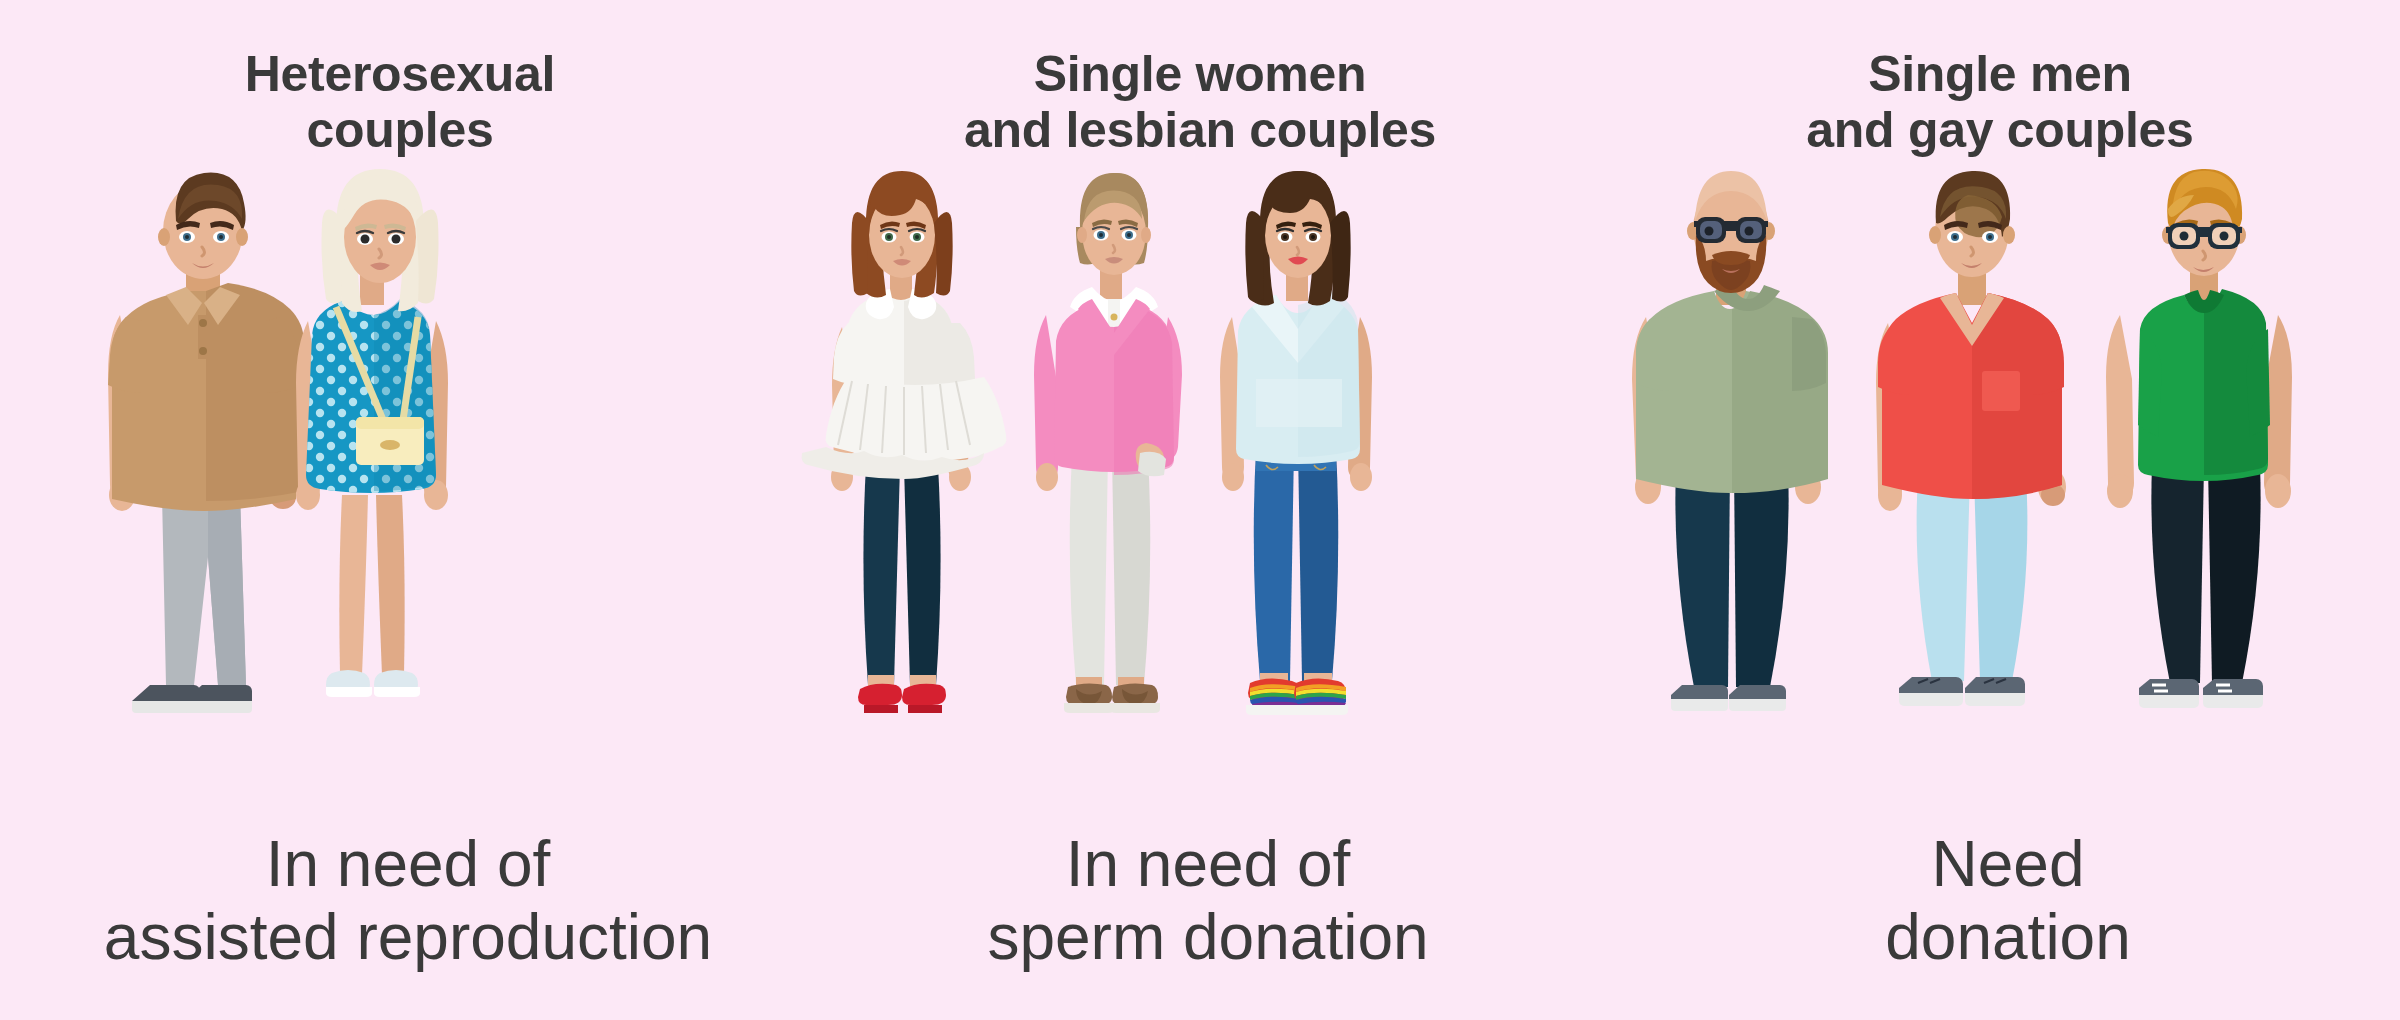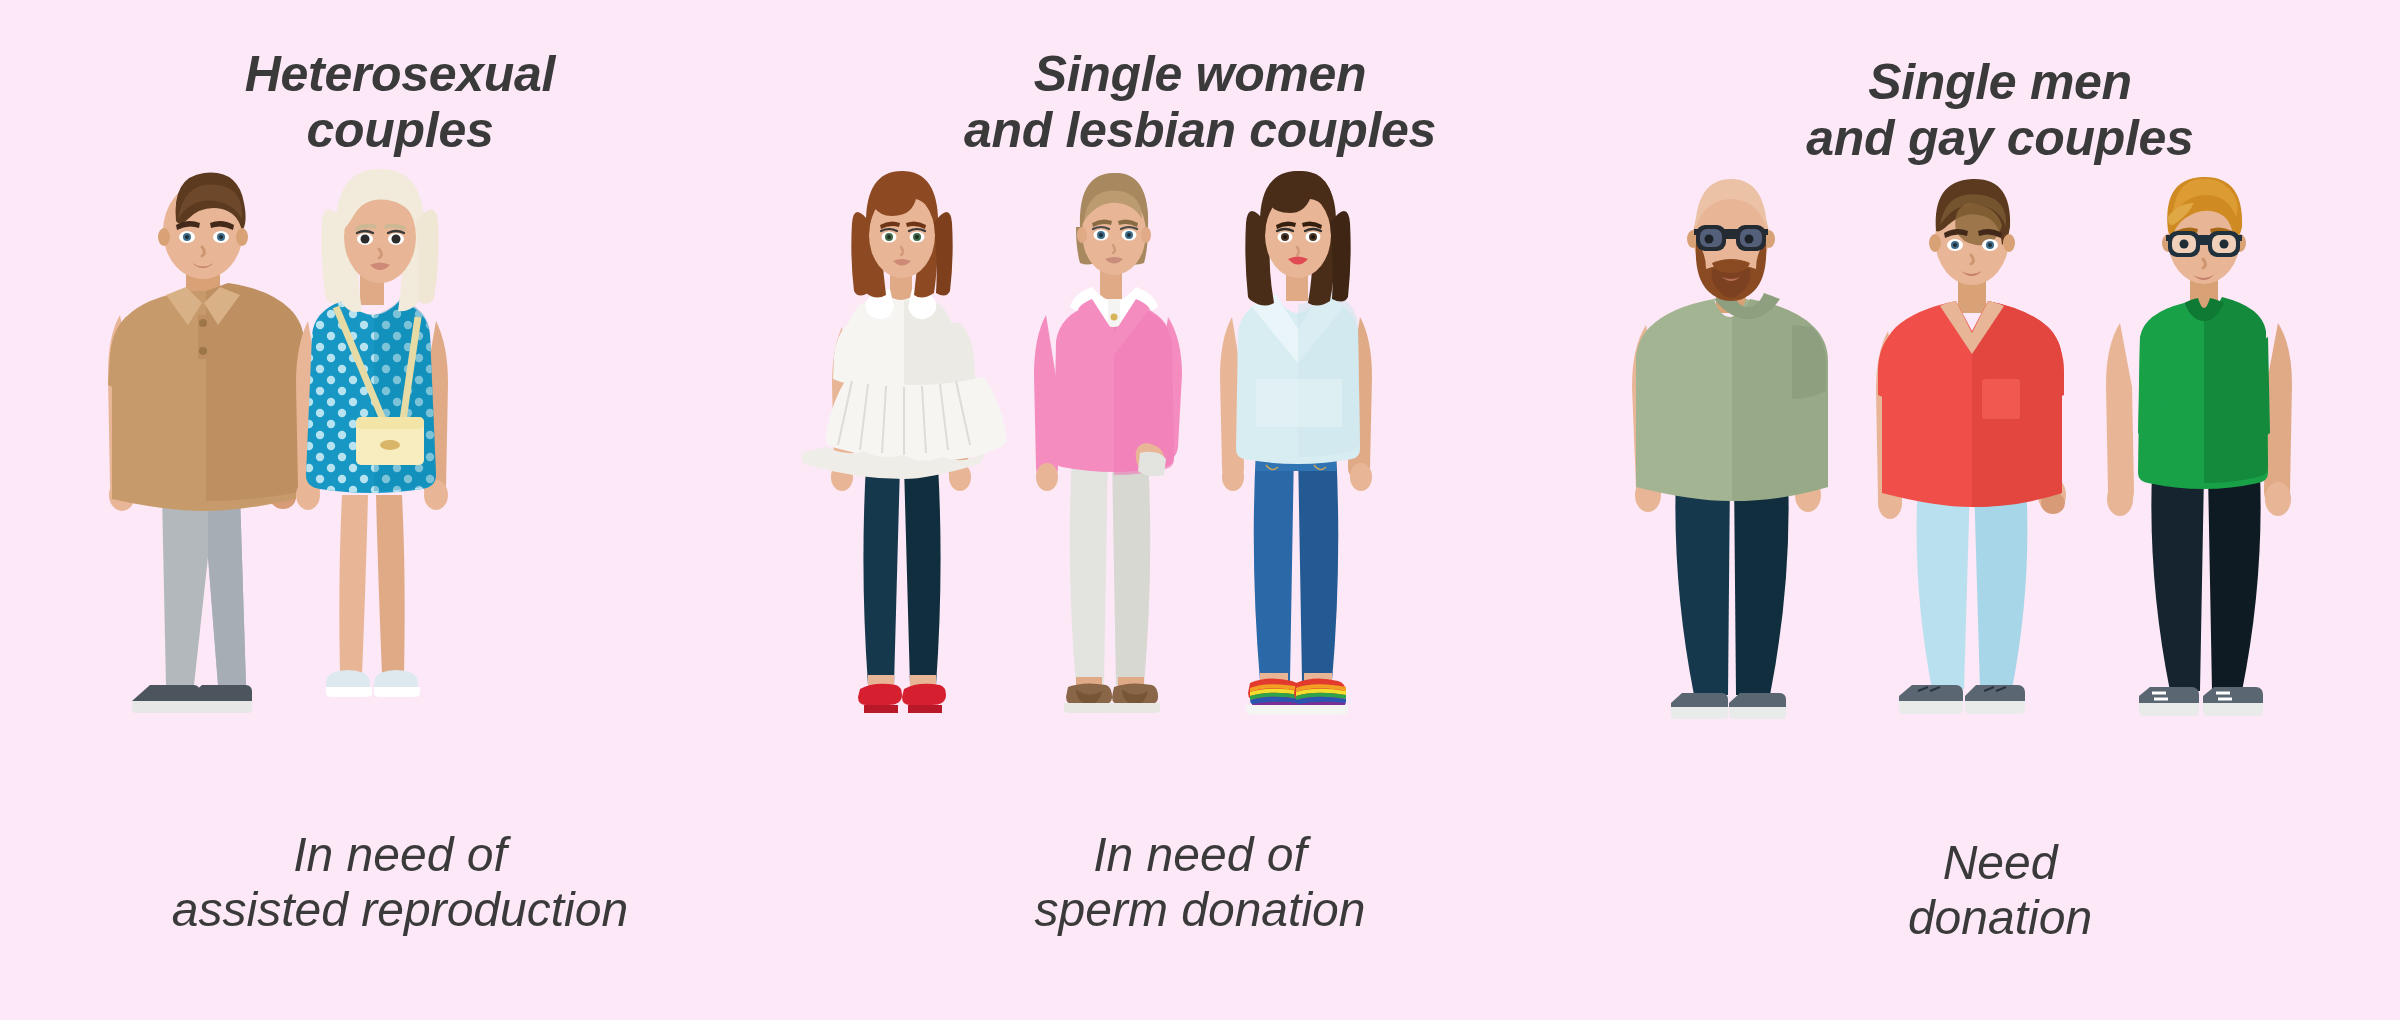--- a/index.html
+++ b/index.html
@@ -17,46 +17,45 @@
     position: relative;
     width: 2400px;
     height: 1020px;
     background: #fce8f6;
   }
   .column {
     position: absolute;
     top: 0;
     height: 728px;
     width: 800px;
-    font-style: italic;
   }
   #col-hetero { left: 0; }
   #col-women  { left: 800px; }
-  #col-men    { left: 1600px; margin-top: 8px; }
+  #col-men    { left: 1600px; }
 
   .col-title {
     position: absolute;
     top: 46px;
     left: 0;
     width: 800px;
     text-align: center;
     font-size: 50px;
     font-weight: bold;
     line-height: 1.12;
     color: #3a3a3a;
     letter-spacing: -0.3px;
     white-space: pre-line;
   }
   .col-caption {
     position: absolute;
     top: 828px;
-    left: 0;
+    left: 8px;
     width: 800px;
     text-align: center;
-    font-size: 48px;
+    font-size: 64px;
     font-weight: normal;
     line-height: 1.14;
     color: #3a3a3a;
     white-space: pre-line;
   }
   .figures {
     position: absolute;
     top: 165px;
     left: 0;
     width: 800px;

